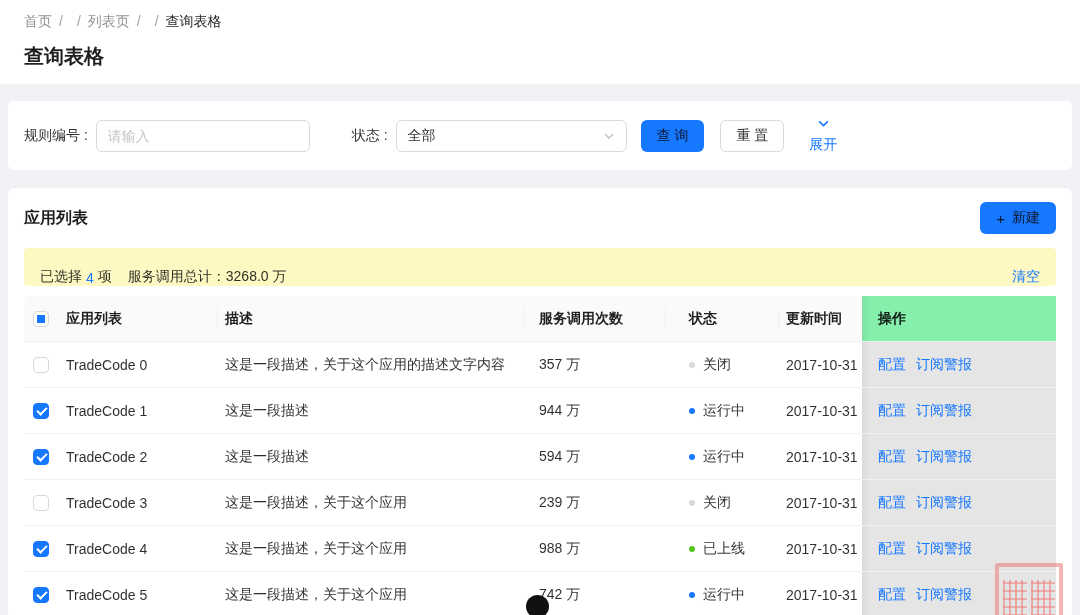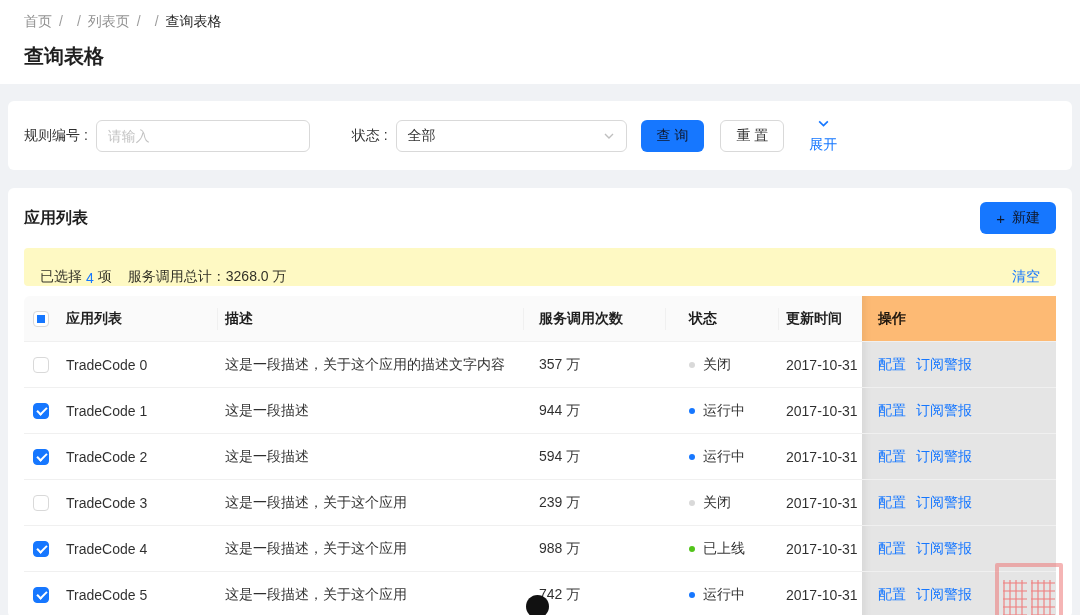--- a/index.html
+++ b/index.html
@@ -55,21 +55,21 @@
   .th { font-weight:600; color:rgba(0,0,0,0.88); }
   .th.with-sep::before { content:""; position:absolute; left:0; top:12px; width:1px; height:22px; background:#f0f0f0; }
   .c-check { width:34px; justify-content:center; padding:0; }
   .c-code  { width:159px; }
   .c-desc  { width:306px; }
   .c-calls { width:142px; padding-left:16px; }
   .c-status{ width:113px; padding-left:24px; }
   .c-time  { width:84px; }
   .c-action{ flex:1; min-width:190px; background:#e5e5e5; padding-left:16px;
              box-shadow:inset 10px 0 8px -8px rgba(5,5,5,0.08); }
-  .th-row .c-action { background:#fdba74; }
+  .th-row .c-action { background:#86efac; }
   .action-link { color:#1677ff; cursor:pointer; margin-right:10px; }
   
   .checkbox { width:16px; height:16px; border:1px solid #d9d9d9; border-radius:4px; background:#fff;
               position:relative; cursor:pointer; flex:0 0 auto; }
   .checkbox.checked { background:#1677ff; border-color:#1677ff; }
   .checkbox.checked::after { content:""; position:absolute; left:4.5px; top:1.5px; width:4px; height:8px;
               border:solid #fff; border-width:0 2px 2px 0; transform:rotate(45deg); }
   .checkbox.indeterminate::after { content:""; position:absolute; left:3px; top:3px; width:8px; height:8px;
               background:#1677ff; }
   

